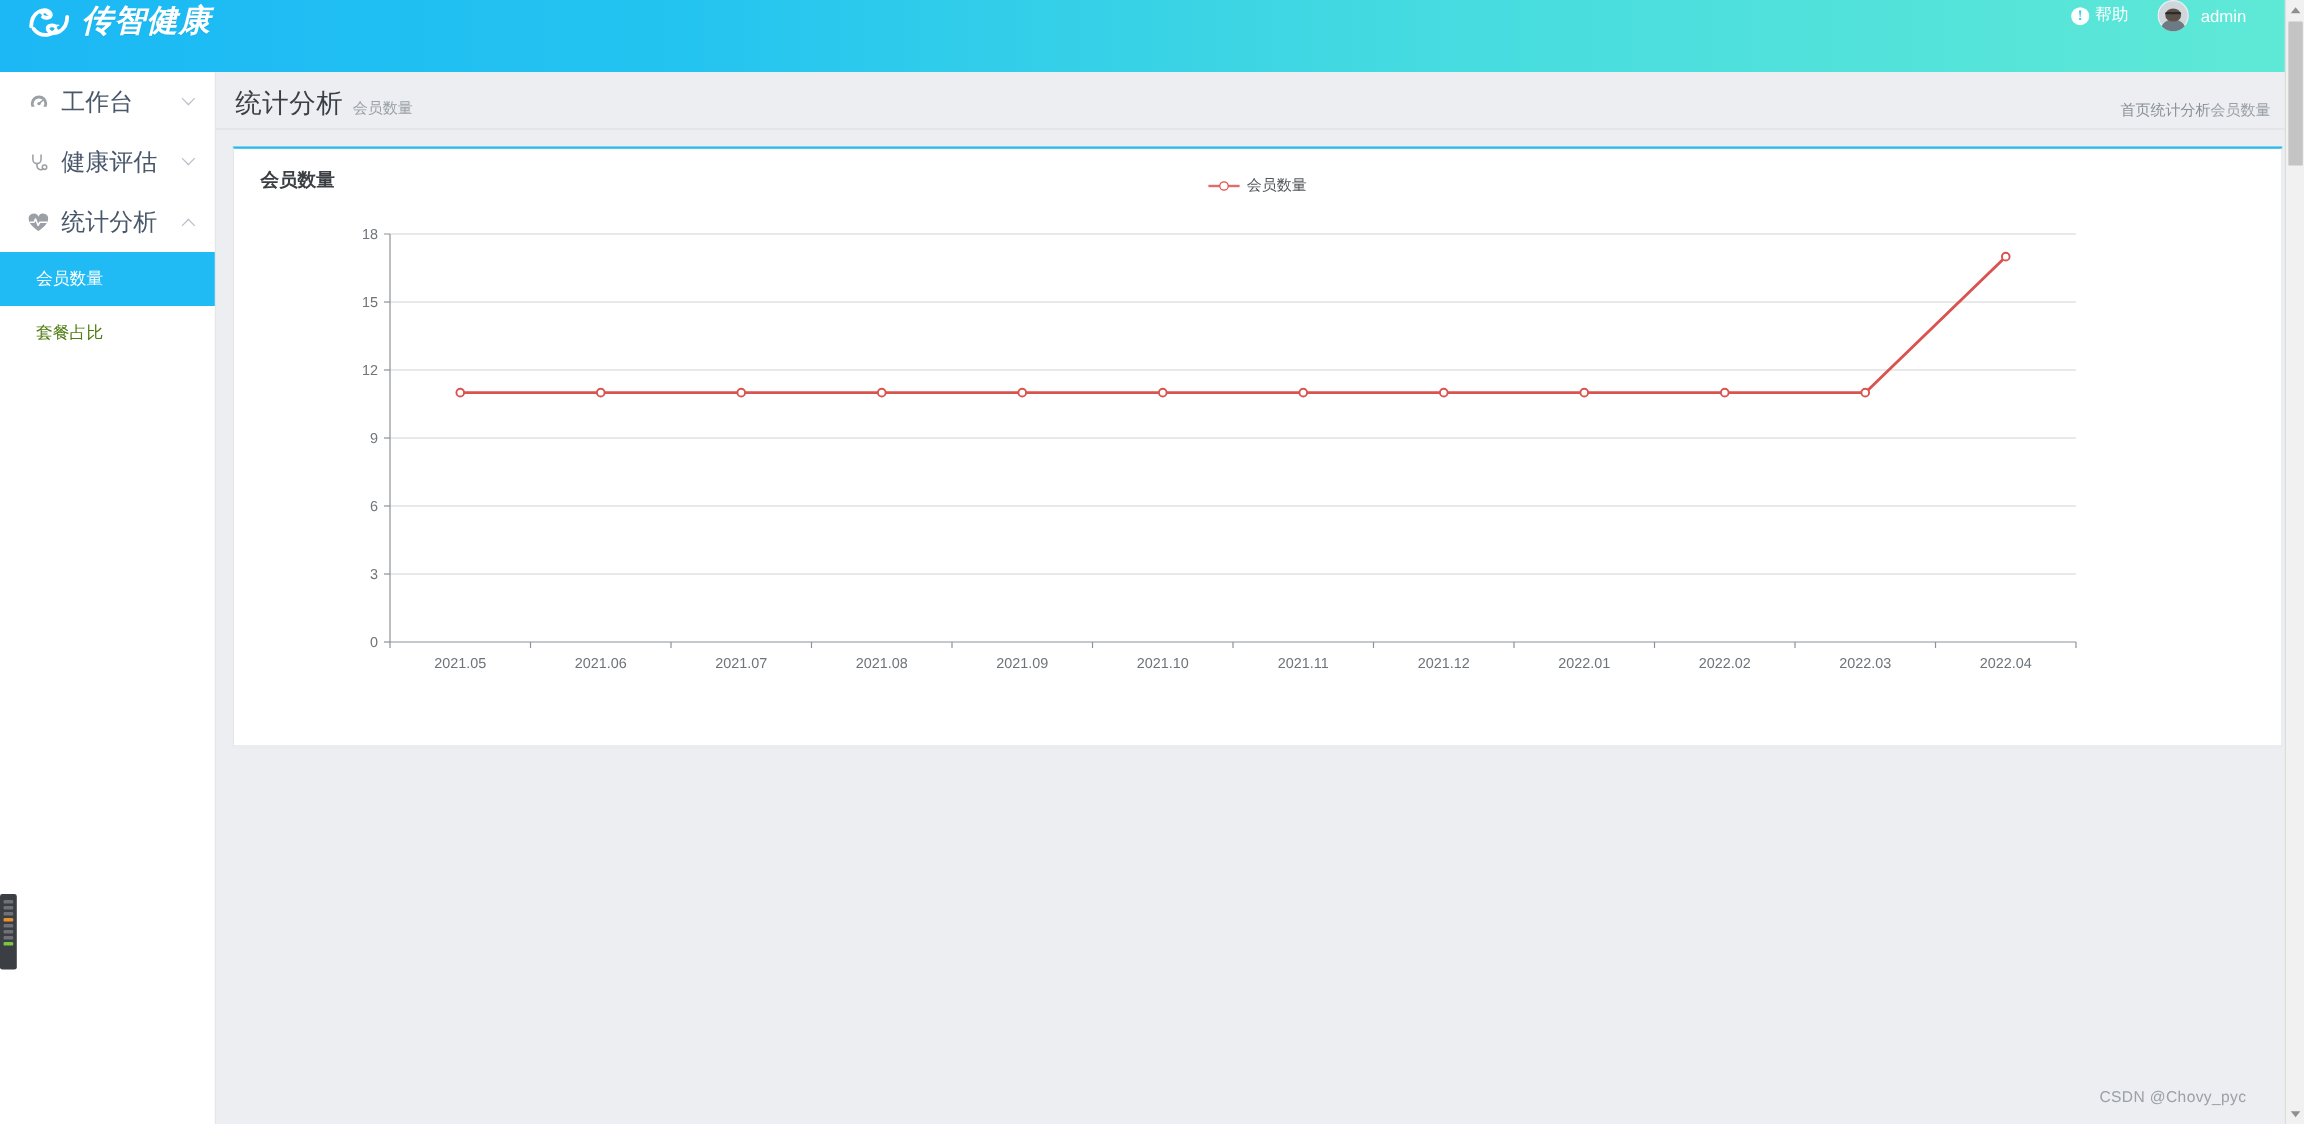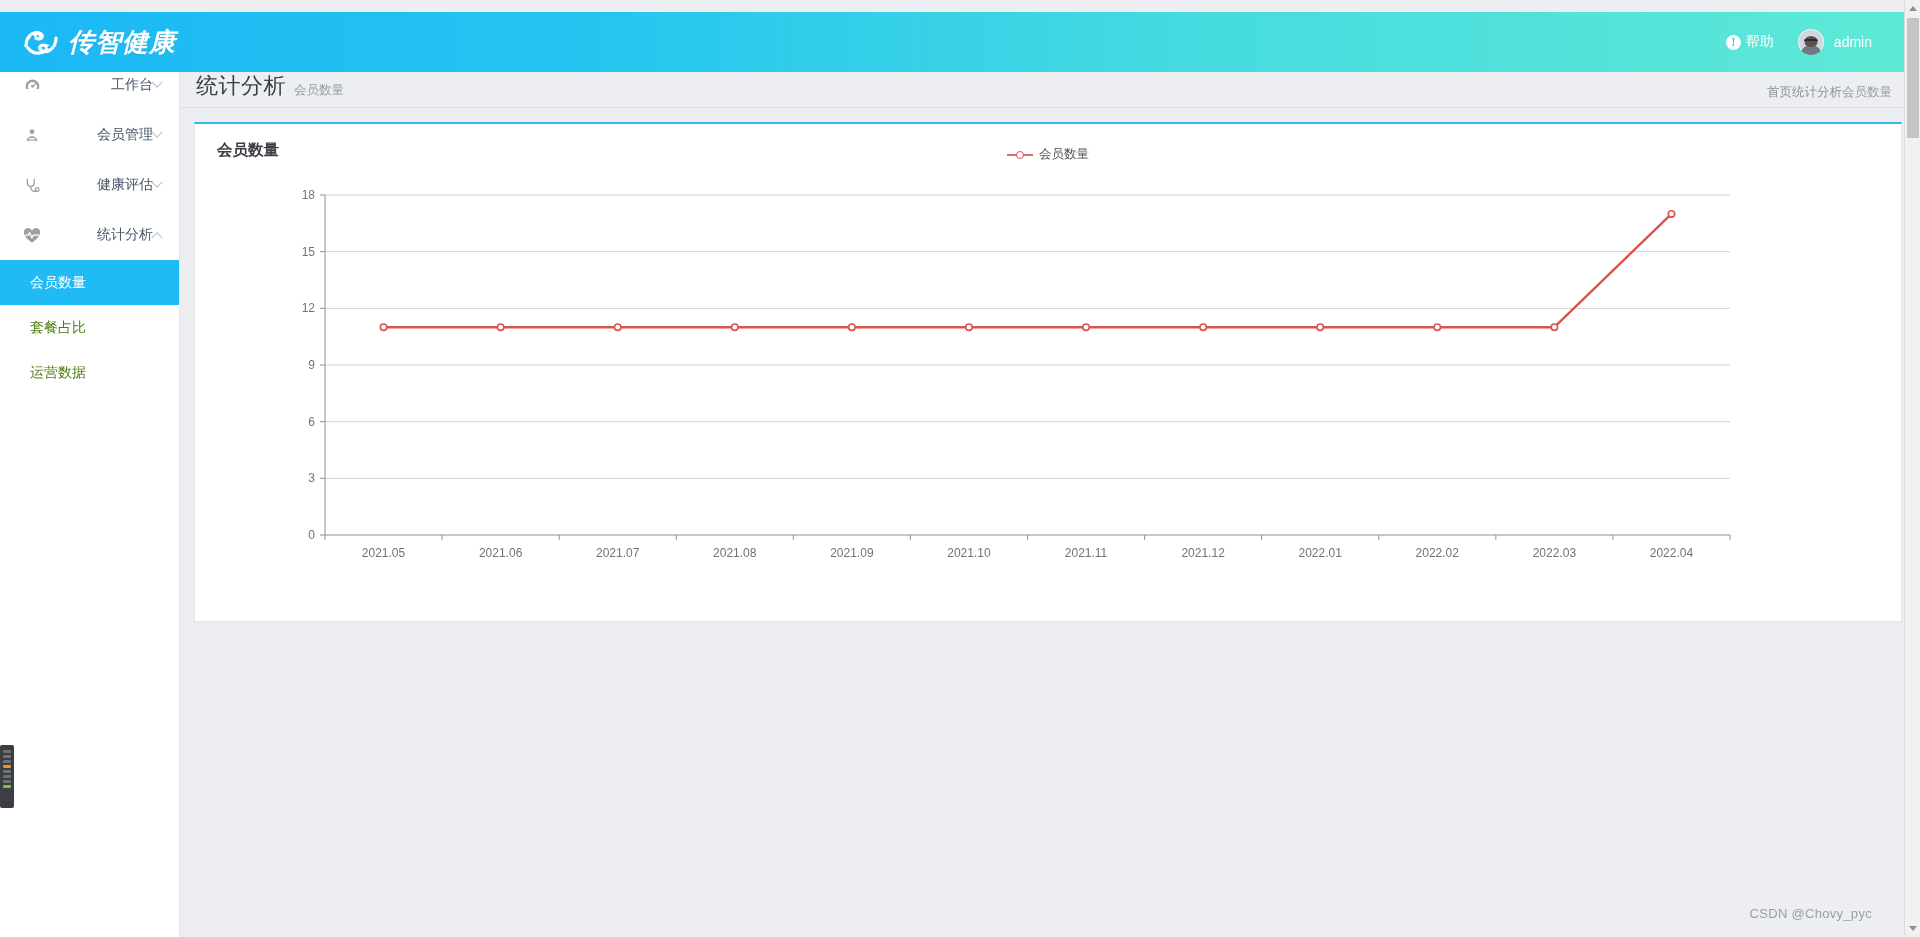--- a/index.html
+++ b/index.html
@@ -5,23 +5,23 @@
   * { margin:0; padding:0; box-sizing:border-box; }
   html,body { width:1920px; height:937px; overflow:hidden; }
   body {
     font-family:"Liberation Sans","DejaVu Sans",sans-serif;
     background:#eceef1;
     font-size:14px;
     color:#333;
   }
   
   .header{
-    position:absolute; top:12px; left:0; width:1920px; height:60px;
+    position:absolute; top:0; left:0; width:1920px; height:60px;
     background:linear-gradient(90deg,#1bb8f5 0%,#24c4f0 30%,#45dbe0 62%,#5fe9d6 100%);
-    display:flex; align-items:center; z-index:20;
+    display:flex; align-items:flex-start; z-index:20;
   }
   .logo-box{ width:180px; display:flex; align-items:center; padding-left:22px; gap:8px;}
   .logo-mark{ width:38px; height:32px; position:relative; flex:none;}
   .logo-text{
     color:#fff; font-size:26px; font-weight:bold; letter-spacing:1px;
     font-family:"DejaVu Sans","Liberation Sans",sans-serif;
     text-shadow:0 1px 1px rgba(0,0,0,.07);
     font-style:italic;
   }
   .header-right{
@@ -52,21 +52,21 @@
     width:22px;height:11px;border-radius:11px 11px 0 0;background:#6d7a84;
   }
   .username{ font-size:14px;}
   
   .sidebar{
     position:absolute; top:60px; left:0; width:180px; height:877px;
     background:#fff; border-right:1px solid #e6e6e6; z-index:10;
   }
   .menu-item{
     height:50px; display:flex; align-items:center; padding:0 18px 0 22px;
-    color:#48576a; font-size:14px; cursor:pointer; position:relative;text-align:right;
+    color:#48576a; font-size:20px; cursor:pointer; position:relative;
   }
   .menu-item .mi-icon{ width:20px;height:20px;margin-right:9px; flex:none;
     display:flex;align-items:center;justify-content:center; color:#909399;}
   .menu-item .mi-label{ flex:1; }
   .caret{
     width:8px;height:8px; border-right:1.4px solid #b9bfc7; border-bottom:1.4px solid #b9bfc7;
     transform:rotate(45deg) translate(-2px,-2px); flex:none;
   }
   .caret.up{ transform:rotate(-135deg) translate(-2px,-2px); }
   .submenu-item{
@@ -177,32 +177,20 @@
       <svg width="17" height="17" viewBox="0 0 20 20" fill="#9aa0a6">
         <path d="M10 3a8 8 0 0 0-8 8 8 8 0 0 0 .6 3h3.1A5 5 0 0 1 10 6a5 5 0 0 1 4.3 8h3.1a8 8 0 0 0 .6-3 8 8 0 0 0-8-8z"></path>
         <circle cx="10" cy="11" r="1.7"></circle>
         <path d="M10 11l4-3.4" stroke="#9aa0a6" stroke-width="1.4" fill="none"></path>
       </svg>
     </span>
     <span class="mi-label">工作台</span>
     <span class="caret"></span>
   </div>
 
-  <div class="menu-item">
-    <span class="mi-icon">
-      <svg width="16" height="17" viewBox="0 0 20 20" fill="#9aa0a6">
-        <circle cx="10" cy="5.2" r="3"></circle>
-        <path d="M3.5 17c0-3.6 2.9-6 6.5-6s6.5 2.4 6.5 6z"></path>
-        <rect x="6" y="13" width="8" height="1.2" fill="#fff"></rect>
-        <rect x="6" y="15" width="8" height="1.2" fill="#fff"></rect>
-      </svg>
-    </span>
-    <span class="mi-label">会员管理</span>
-    <span class="caret"></span>
-  </div>
 
 
   <div class="menu-item">
     <span class="mi-icon">
       <svg width="17" height="17" viewBox="0 0 20 20" fill="none" stroke="#9aa0a6" stroke-width="1.5">
         <path d="M4 2v5a4 4 0 0 0 8 0V2"></path>
         <path d="M8 11v2a4 4 0 0 0 7 2.6"></path>
         <circle cx="15.4" cy="14.6" r="2.2"></circle>
       </svg>
     </span>
@@ -219,23 +207,20 @@
     </span>
     <span class="mi-label">统计分析</span>
     <span class="caret up"></span>
   </div>
 
   <div class="submenu-item active">
     <span>会员数量</span>
   </div>
   <div class="submenu-item">
     <span>套餐占比</span>
-  </div>
-  <div class="submenu-item">
-    <span>运营数据</span>
   </div>
 </div>
 
 <div class="main">
 
   <div class="page-head">
     <span class="page-title">统计分析</span>
     <span class="page-sub">会员数量</span>
     <div class="breadcrumb">
       <span>首页</span>

